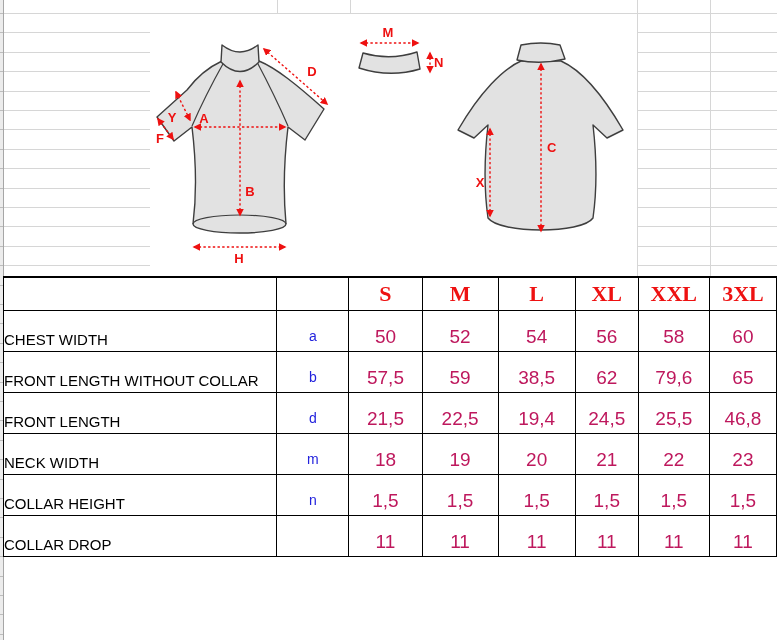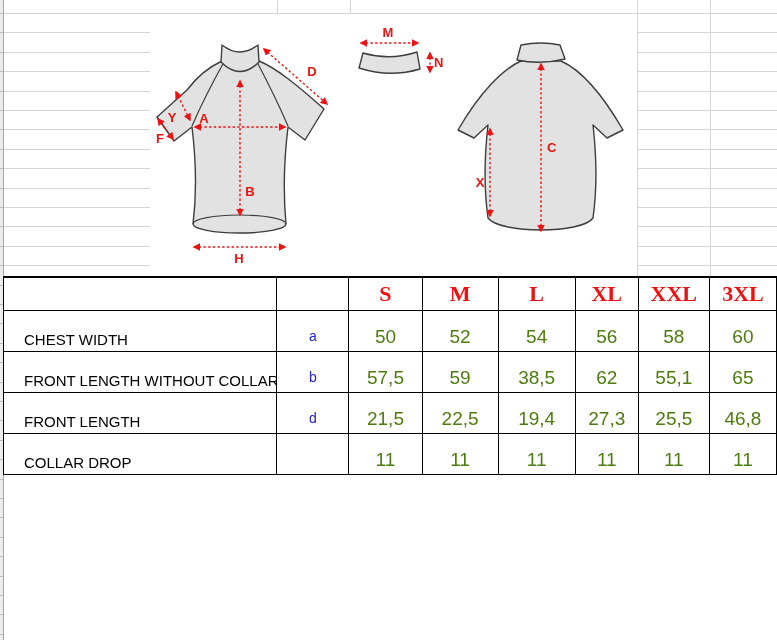--- a/index.html
+++ b/index.html
@@ -41,28 +41,28 @@
     border-top:2px solid #000;background:#fff;
   }
   .size-table td,.size-table th{border:1px solid #000;overflow:hidden;white-space:nowrap;}
   .size-th{
     height:30px;font-family:"Liberation Serif",serif;font-weight:bold;
     font-size:22px;color:#ee1111;text-align:center;vertical-align:middle;
   }
   .corner-th{height:30px;}
   .lbl{
     height:32px;font-size:15px;color:#000;text-align:left;
-    vertical-align:bottom;padding:0 2px 3px 20px;
+    vertical-align:bottom;padding:0 2px 3px 0;
   }
   .code{
     height:32px;font-size:14px;color:#2222dd;text-align:center;
     vertical-align:bottom;padding-bottom:7px;
   }
   .val{
-    height:32px;font-size:19px;color:#4d7c0f;text-align:center;
+    height:32px;font-size:19px;color:#be185d;text-align:center;
     vertical-align:bottom;padding-bottom:3px;
   }
 </style>
 </head>
 <body>
 
 <div id="screen">
 
   <div class="hgrid"></div>
   <div class="vline v277"></div>
@@ -167,34 +167,54 @@
           <td class="val">58</td>
           <td class="val">60</td>
         </tr>
         <tr>
           <td class="lbl">FRONT LENGTH WITHOUT COLLAR</td>
           <td class="code">b</td>
           <td class="val">57,5</td>
           <td class="val">59</td>
           <td class="val">38,5</td>
           <td class="val">62</td>
-          <td class="val">55,1</td>
+          <td class="val">79,6</td>
           <td class="val">65</td>
         </tr>
         <tr>
           <td class="lbl">FRONT LENGTH</td>
           <td class="code">d</td>
           <td class="val">21,5</td>
           <td class="val">22,5</td>
           <td class="val">19,4</td>
-          <td class="val">27,3</td>
+          <td class="val">24,5</td>
           <td class="val">25,5</td>
           <td class="val">46,8</td>
         </tr>
         <tr>
+          <td class="lbl">NECK WIDTH</td>
+          <td class="code">m</td>
+          <td class="val">18</td>
+          <td class="val">19</td>
+          <td class="val">20</td>
+          <td class="val">21</td>
+          <td class="val">22</td>
+          <td class="val">23</td>
+        </tr>
+        <tr>
+          <td class="lbl">COLLAR HEIGHT</td>
+          <td class="code">n</td>
+          <td class="val">1,5</td>
+          <td class="val">1,5</td>
+          <td class="val">1,5</td>
+          <td class="val">1,5</td>
+          <td class="val">1,5</td>
+          <td class="val">1,5</td>
+        </tr>
+        <tr>
           <td class="lbl">COLLAR DROP</td>
           <td class="code"></td>
           <td class="val">11</td>
           <td class="val">11</td>
           <td class="val">11</td>
           <td class="val">11</td>
           <td class="val">11</td>
           <td class="val">11</td>
         </tr>
       </tbody>

